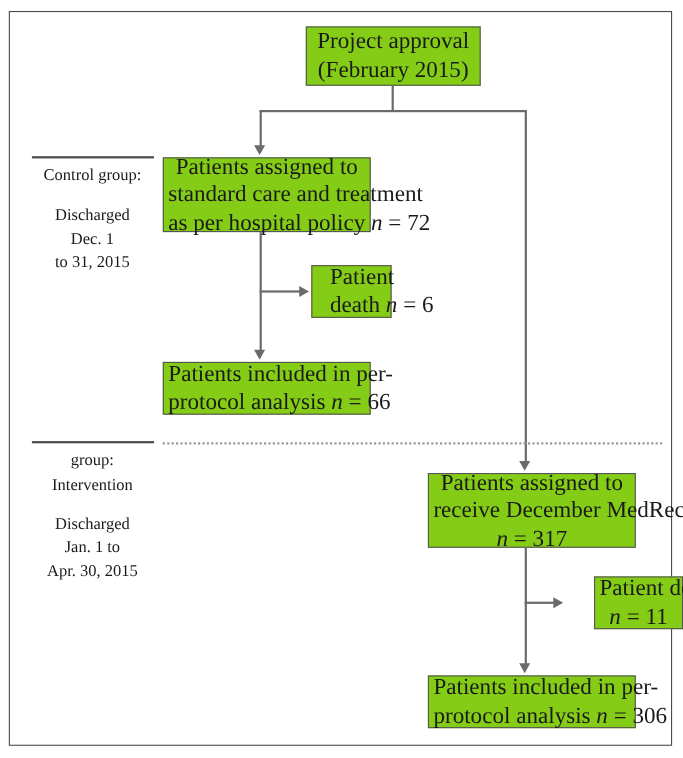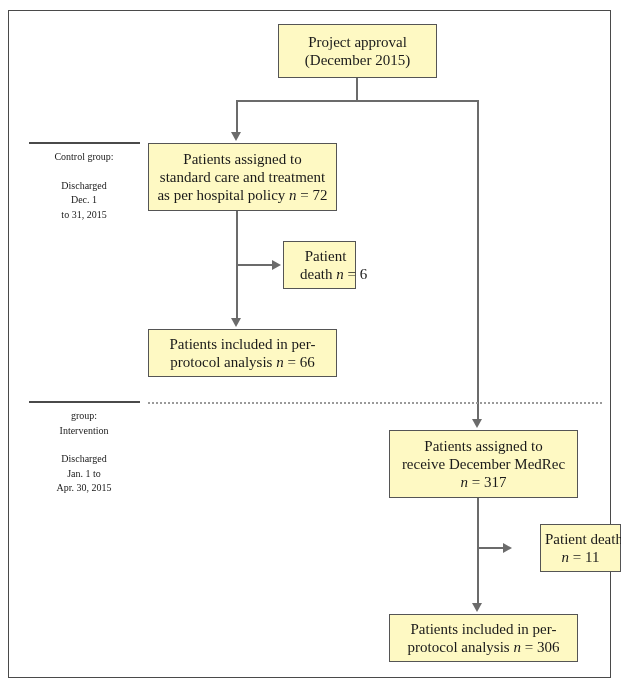--- a/index.html
+++ b/index.html
@@ -28,23 +28,23 @@
   
   .box {
     position: absolute;
     border: 1.4px solid #555555;
     box-sizing: border-box;
     display: flex;
     align-items: center;
     justify-content: flex-end;
     text-align: center;
     color: #1a1a1a;
-    font-size: 15px;
+    font-size: 21px;
     line-height: 1.22;
-    background: #fef9c3;
+    background: #84cc16;
     padding: 2px 4px;
   }
   .box .txt { display: block; width: 100%; }
   .box .ln { display: block; white-space: nowrap; }
   i.nvar { font-style: italic; font-family: "Liberation Serif", serif; }
 
   
   .vline {
     position: absolute;
     width: 1.5px;
@@ -71,21 +71,21 @@
     height: 0;
     border-top: 5px solid transparent;
     border-bottom: 5px solid transparent;
     border-left: 9px solid #6b6b6b;
   }
   
   .side-label {
     position: absolute;
     text-align: center;
     color: #1a1a1a;
-    font-size: 10px;
+    font-size: 15px;
     line-height: 1.45;
   }
   .side-label .grp { display: block; }
   .side-label .gap { display: block; height: 14px; }
   .rule-solid {
     position: absolute;
     height: 1.5px;
     background: #4a4a4a;
   }
   .rule-dotted {
@@ -97,21 +97,21 @@
 </head>
 <body>
 
 <div id="page">
 
   <div id="frame"></div>
 
   <div class="box" style="left:278px; top:24px; width:159px; height:54px;">
     <span class="txt">
       <span class="ln">Project approval</span>
-      <span class="ln">(December 2015)</span>
+      <span class="ln">(February 2015)</span>
     </span>
   </div>
 
   <div class="vline" style="left:356px; top:78px; height:23px;"></div>
 
   <div class="hline" style="left:236px; top:100px; width:242px;"></div>
 
   <div class="vline" style="left:236px; top:100px; height:33px;"></div>
   <div class="arrow-down" style="left:231px; top:132px;"></div>
 

